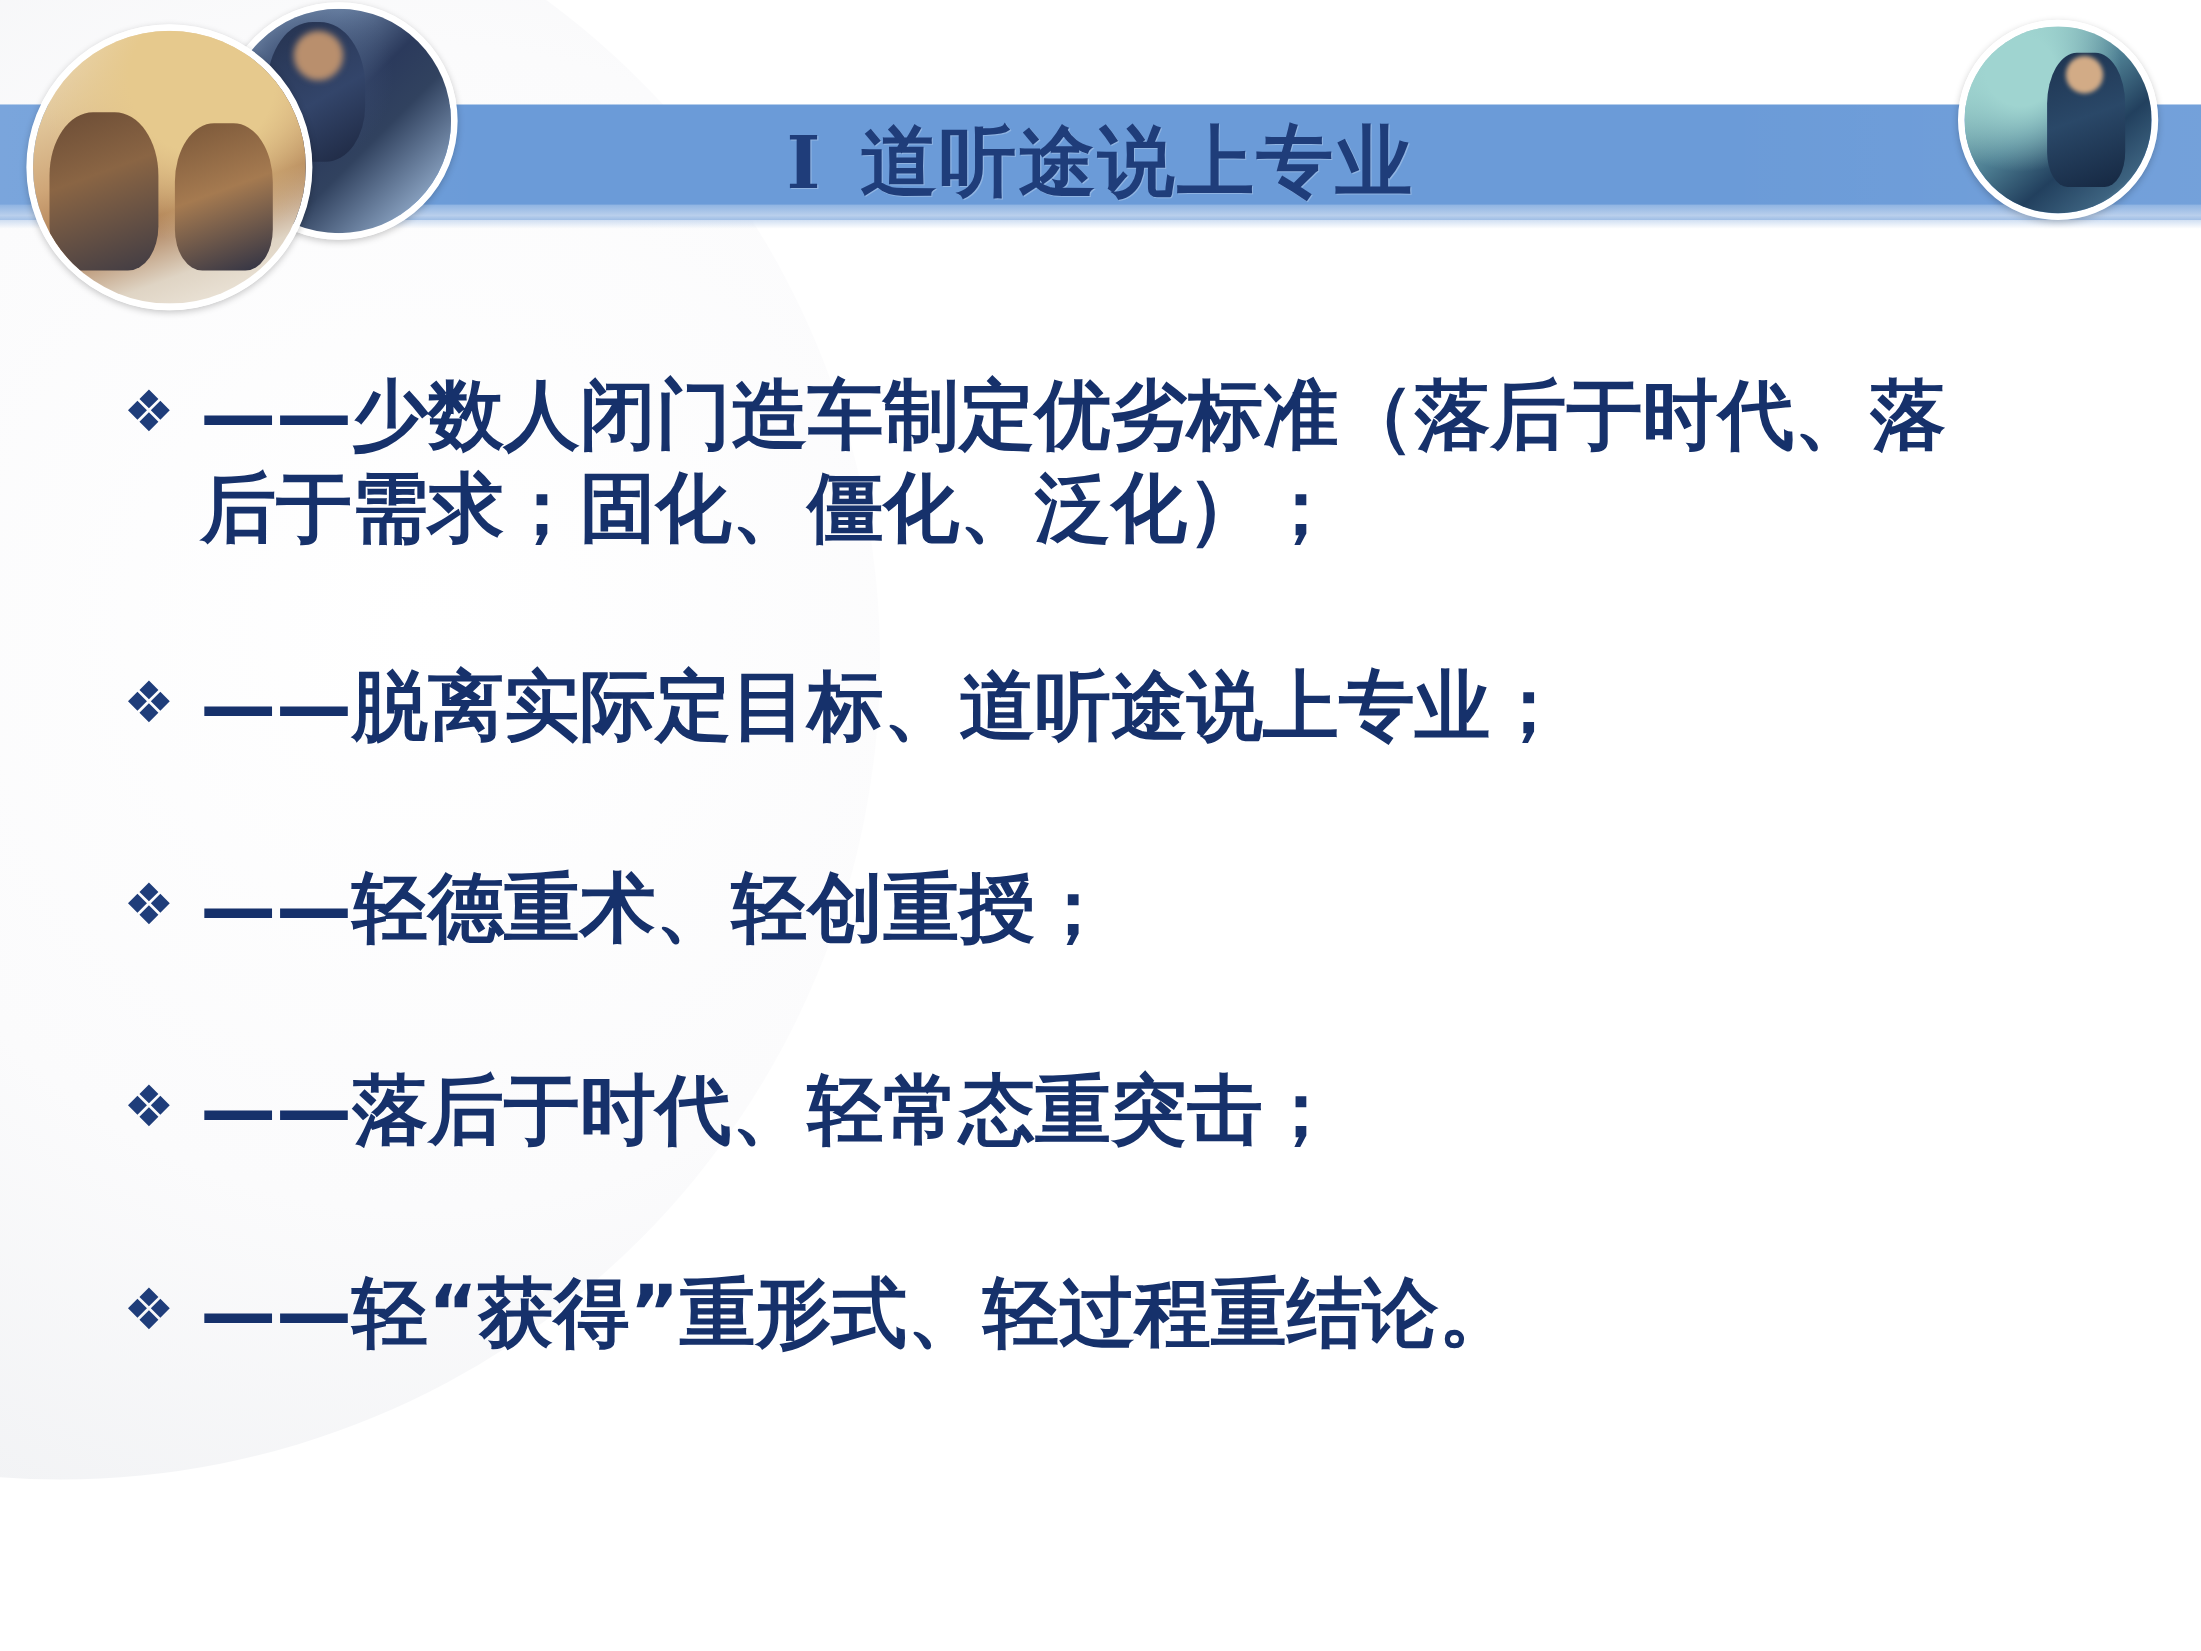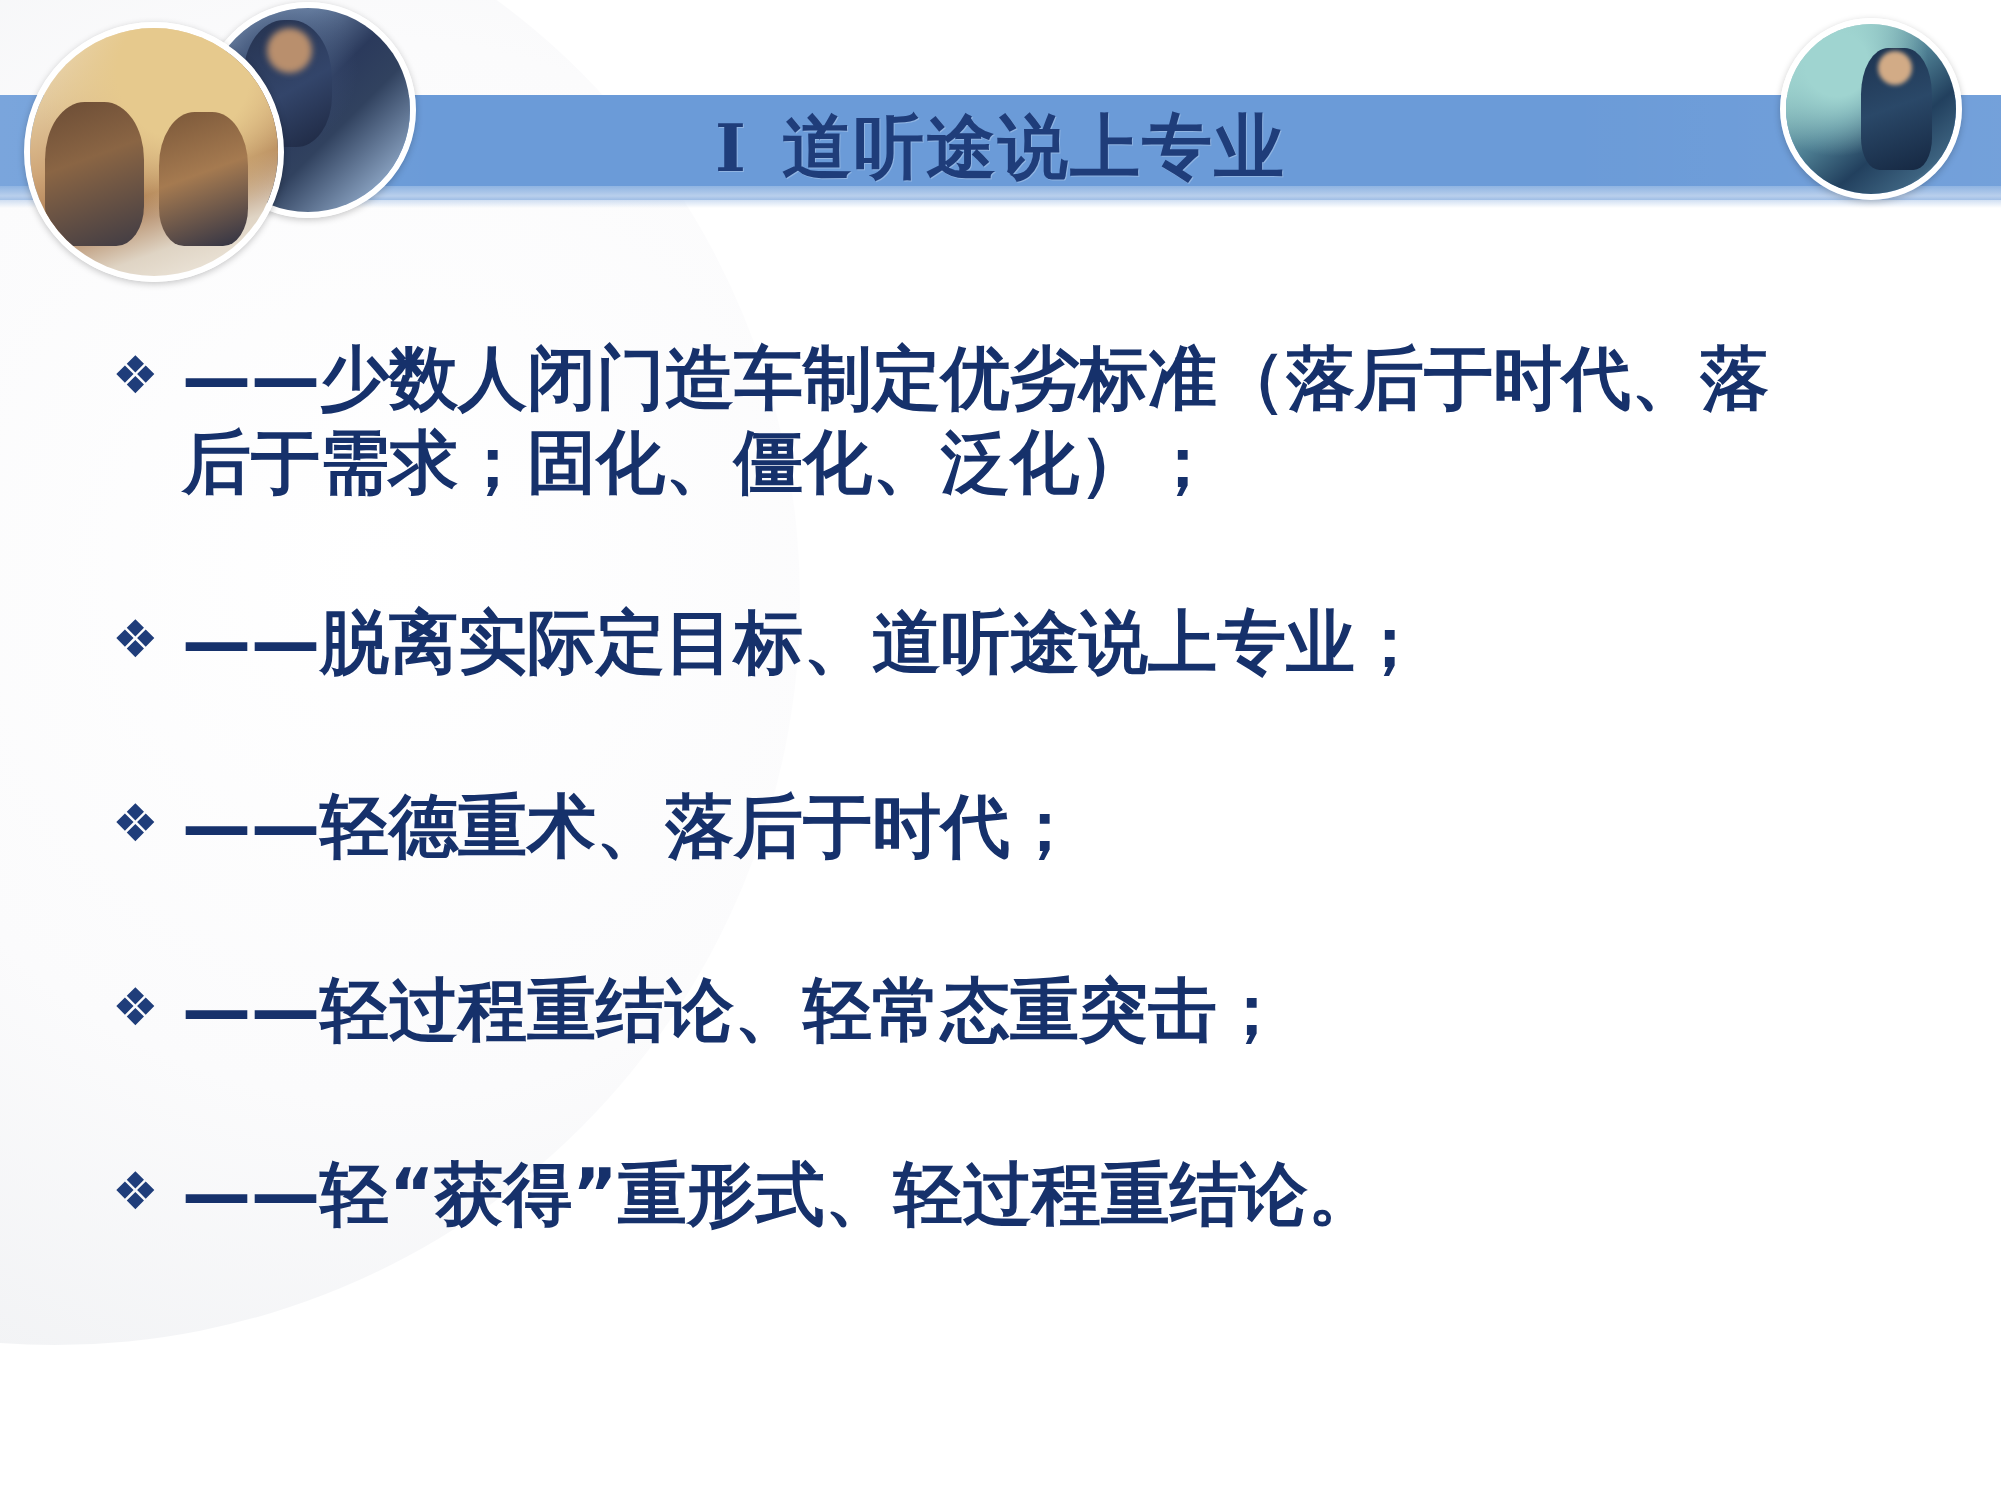--- a/index.html
+++ b/index.html
@@ -299,26 +299,26 @@
       <span class="bullet-text">——少数人闭门造车制定优劣标准（落后于时代、落后于需求；固化、僵化、泛化）；</span>
     </div>
 
     <div class="bullet-row gap-lg">
       <span class="bullet-marker">❖</span>
       <span class="bullet-text">——脱离实际定目标、道听途说上专业；</span>
     </div>
 
     <div class="bullet-row gap-lg">
       <span class="bullet-marker">❖</span>
-      <span class="bullet-text">——轻德重术、落后于时代；</span>
+      <span class="bullet-text">——轻德重术、轻创重授；</span>
     </div>
 
     <div class="bullet-row gap-lg">
       <span class="bullet-marker">❖</span>
-      <span class="bullet-text">——轻过程重结论、轻常态重突击；</span>
+      <span class="bullet-text">——落后于时代、轻常态重突击；</span>
     </div>
 
     <div class="bullet-row">
       <span class="bullet-marker">❖</span>
       <span class="bullet-text">——轻“获得”重形式、轻过程重结论。</span>
     </div>
 
   </div>
 </div>
 

